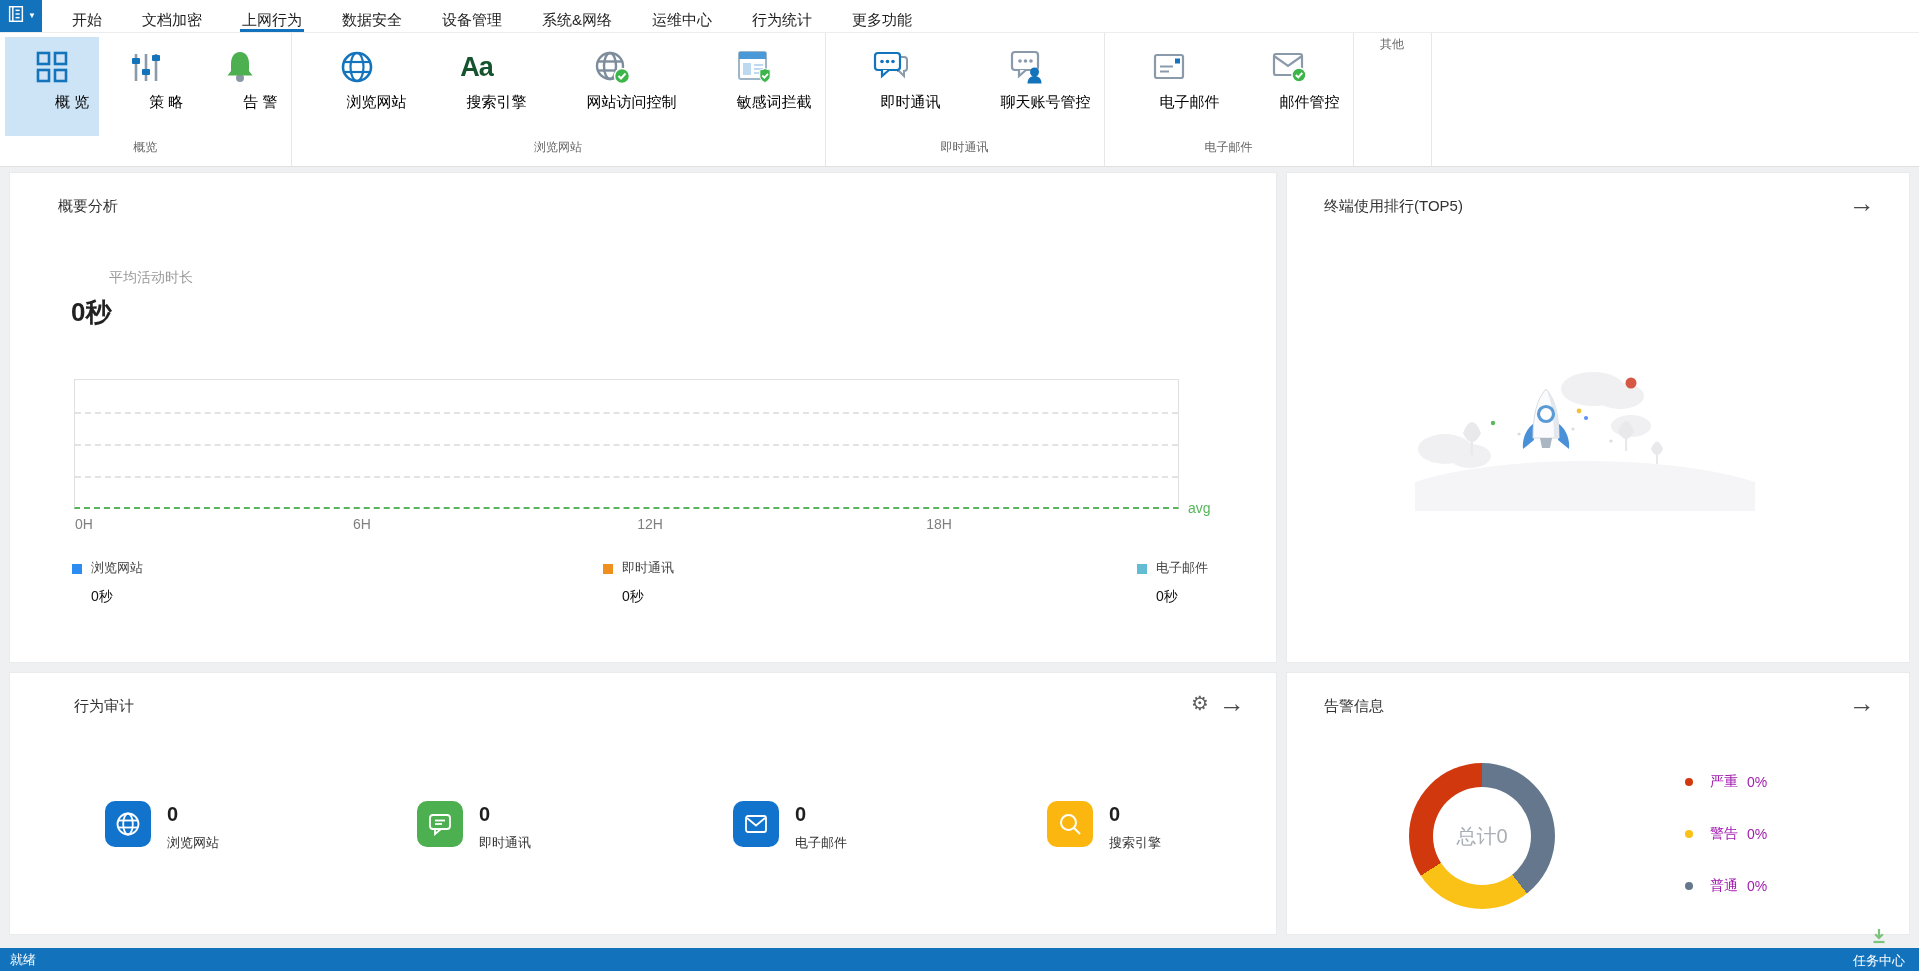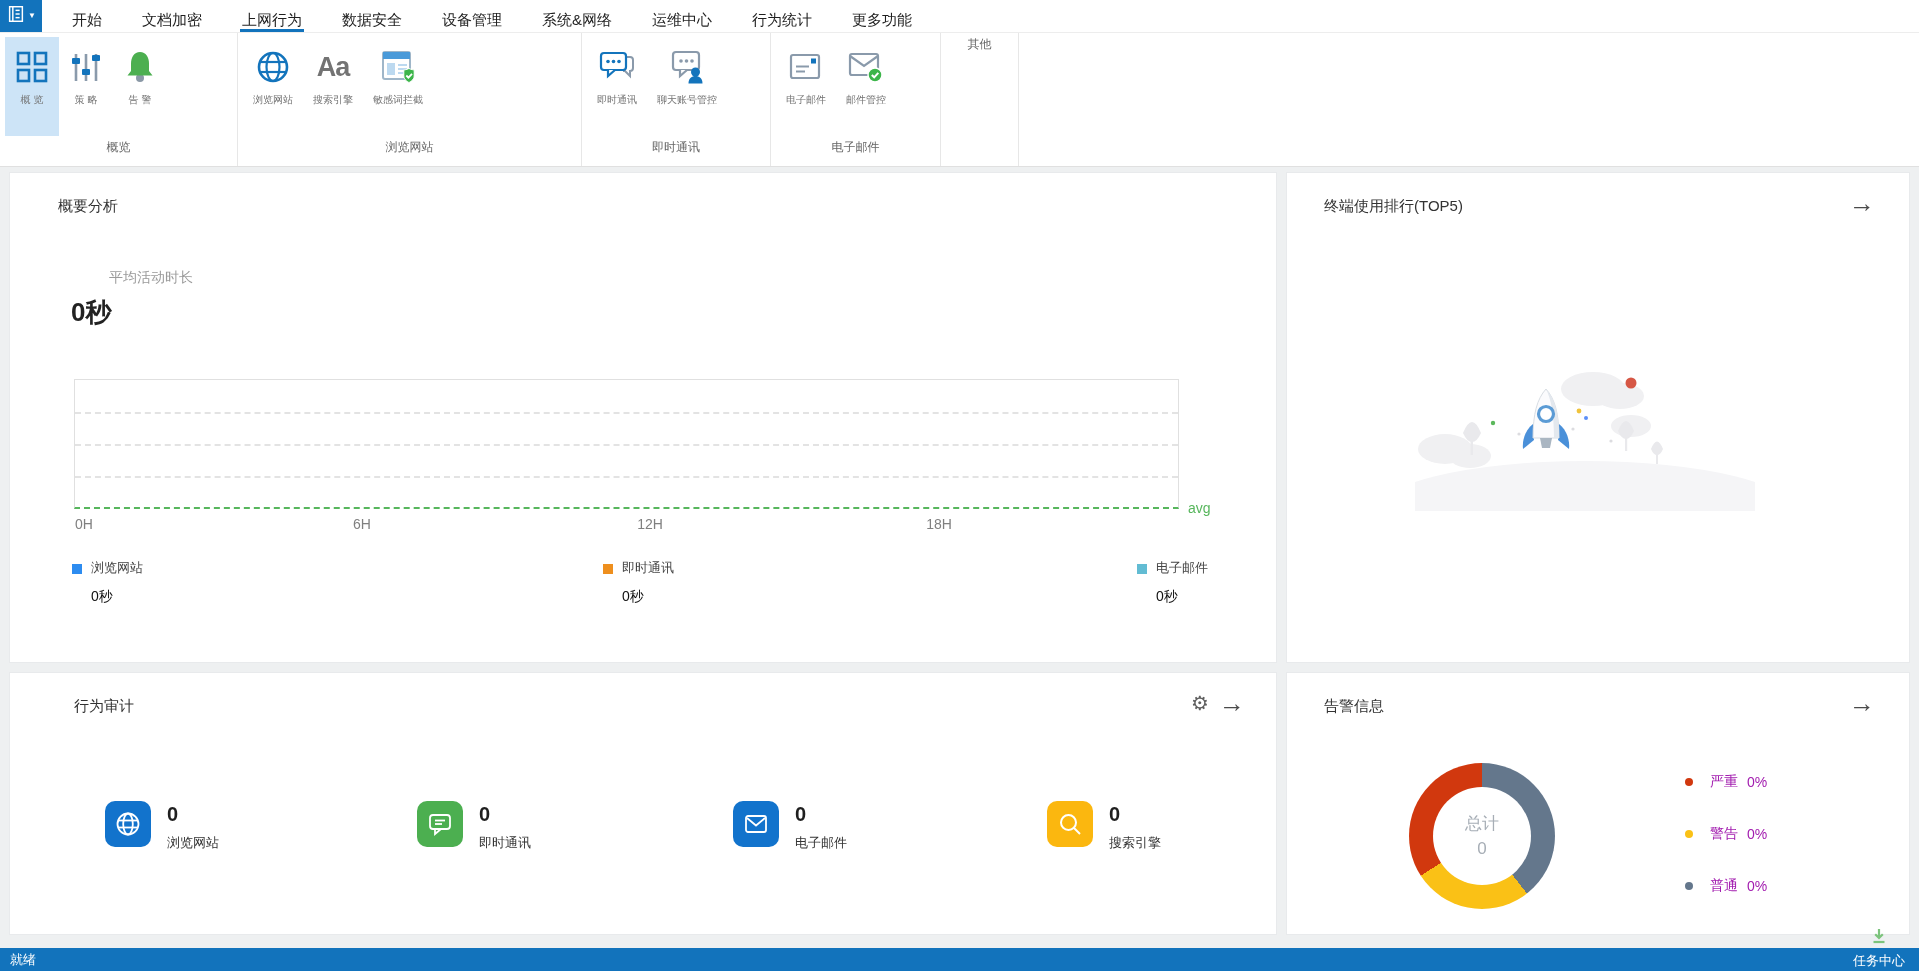--- a/index.html
+++ b/index.html
@@ -21,23 +21,23 @@
   .menu-item.active::after { content:""; position:absolute; left:0; right:0; bottom:0; height:3px; background:#1273bc; }
 
   
   .ribbon { position:absolute; top:33px; left:0; right:0; height:134px; background:#fff;
             border-bottom:1px solid #e0e0e0; display:flex; z-index:4; }
   .rgroup { display:flex; flex-direction:column; border-right:1px solid #e7e7e7; }
   .rbuttons { height:103px; display:flex; align-items:stretch; padding:4px 3px 0 5px; }
   .rbtn { display:flex; flex-direction:column; align-items:center; padding:9px 10px 0; cursor:pointer; }
   .rbtn.selected { background:#cde4f7; }
   .ricon { height:42px; display:flex; align-items:center; justify-content:center; }
-  .rlabel { font-size:10px; color:#737373; margin-top:5px; white-space:nowrap; }
+  .rlabel { font-size:15px; color:#000000; margin-top:5px; white-space:nowrap;margin-left:40px; }
   .rgroup-label { height:26px; text-align:center; font-size:12px; color:#666; line-height:22px; }
-  .aa-glyph { font-size:27px; font-weight:600; color:#737373; letter-spacing:-1px; }
+  .aa-glyph { font-size:27px; font-weight:600; color:#14532d; letter-spacing:-1px; }
 
   
   .card { position:absolute; background:#fff; border:1px solid #e8eaec; }
   .card-title { position:absolute; font-size:15px; color:#333; }
   .card-arrow { position:absolute; font-size:26px; color:#4a4a4a; cursor:pointer; line-height:1; font-weight:200; }
   .card-gear { position:absolute; font-size:20px; color:#5f5f5f; cursor:pointer; line-height:1; }
 
   #card-overview { left:9px; top:172px; width:1268px; height:491px; }
   #card-top5     { left:1286px; top:172px; width:624px; height:491px; }
   #card-audit    { left:9px; top:672px; width:1268px; height:263px; }
@@ -58,22 +58,22 @@
   
   .stat { position:absolute; top:128px; display:flex; }
   .stat-tile { width:46px; height:46px; border-radius:10px; display:flex; align-items:center; justify-content:center; }
   .stat-info { margin-left:16px; }
   .stat-value { font-size:20px; font-weight:bold; color:#1f1f1f; line-height:1; margin-top:3px; }
   .stat-label { font-size:13px; color:#333; margin-top:10px; }
 
   
   .donut { position:absolute; left:122px; top:90px; width:146px; height:146px; border-radius:50%; }
   .donut-hole { position:absolute; left:24px; top:24px; width:98px; height:98px; background:#fff; border-radius:50%;
-                display:flex; flex-direction:column; align-items:center; justify-content:center;
-                color:#a7aeb6; font-size:17px; line-height:1.5; }
+                display:flex; flex-direction:row; align-items:center; justify-content:center;
+                color:#a7aeb6; font-size:20px; line-height:1.5; }
   .alegend-row { position:absolute; left:398px; display:flex; align-items:center; font-size:14px; color:#a21caf; }
   .alegend-dot { width:8px; height:8px; border-radius:50%; margin-right:17px; }
   .alegend-val { margin-left:9px; }
 
   
   .statusbar { position:absolute; left:0; right:0; bottom:0; height:23px; background:#1273bc; color:#fff;
                display:flex; align-items:center; font-size:13px; z-index:5; }
   .status-left { margin-left:10px; }
   .status-right { margin-left:auto; margin-right:14px; display:flex; align-items:center; gap:8px;flex-direction:column; }
   .status-env { margin-left:16px; display:flex; align-items:center; cursor:pointer; }
@@ -162,20 +162,35 @@
             <line x1="4.5" y1="23" x2="31.5" y2="23" stroke-width="2.2"></line>
           </svg>
         </span>
         <span class="rlabel">浏览网站</span>
       </div>
       <div class="rbtn">
         <span class="ricon">
             <span class="aa-glyph">Aa</span>
           </span>
         <span class="rlabel">搜索引擎</span>
+      </div>
+      <div class="rbtn">
+        <span class="ricon">
+          <svg width="38" height="36" viewBox="0 0 38 36">
+            <g fill="none" stroke="#7d8d9c" stroke-width="2.4">
+              <circle cx="17" cy="17" r="13"></circle>
+                <ellipse cx="17" cy="17" rx="6" ry="13"></ellipse>
+              <line x1="4.5" y1="12.5" x2="29.5" y2="12.5"></line>
+                <line x1="4.5" y1="21.5" x2="29.5" y2="21.5"></line>
+            </g>
+            <circle cx="29" cy="27" r="7.5" fill="#3cb54a" stroke="#fff" stroke-width="1.5"></circle>
+            <path d="M25.5 27 L28 29.5 L32.5 24.5" fill="none" stroke="#fff" stroke-width="2"></path>
+          </svg>
+        </span>
+        <span class="rlabel">网站访问控制</span>
       </div>
       <div class="rbtn">
         <span class="ricon">
           <svg width="38" height="36" viewBox="0 0 38 36">
             <rect x="4" y="3" width="27" height="27" rx="2" fill="#fff" stroke="#9fb6c9" stroke-width="2"></rect>
             <rect x="4" y="3" width="27" height="7" fill="#4a9ad9"></rect>
             <rect x="8" y="14" width="8" height="12" fill="#bcd9f0"></rect>
             <line x1="19" y1="16" x2="28" y2="16" stroke="#bcd9f0" stroke-width="2"></line>
             <line x1="19" y1="20" x2="28" y2="20" stroke="#bcd9f0" stroke-width="2"></line>
             <line x1="19" y1="24" x2="28" y2="24" stroke="#bcd9f0" stroke-width="2"></line>

